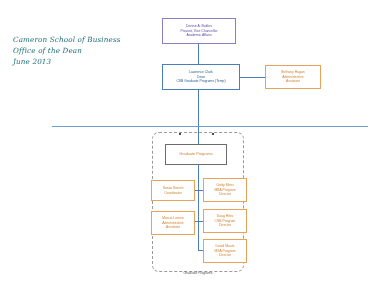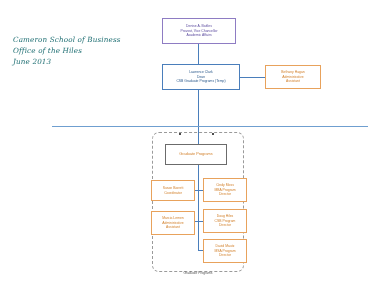--- a/index.html
+++ b/index.html
@@ -145,21 +145,21 @@
     border-radius: 50%;
   }
 </style>
 </head>
 <body>
 
 <div id="canvas">
 
   <div class="header-block">
     <div>Cameron School of Business</div>
-    <div>Office of the Hiles</div>
+    <div>Office of the Dean</div>
     <div>June 2013</div>
   </div>
 
   <div class="node node-purple" style="left:158px; top:18px; width:74px; height:26px;">
     <span class="ln">Denise A. Battles</span>
     <span class="ln">Provost, Vice Chancellor</span>
     <span class="ln">Academic Affairs</span>
   </div>
 
   <div class="vline" style="left:194px; top:44px; height:20px;"></div>

